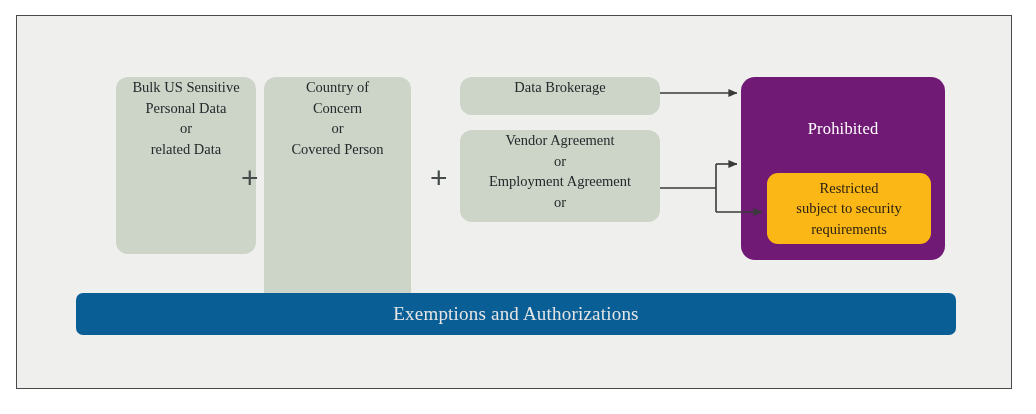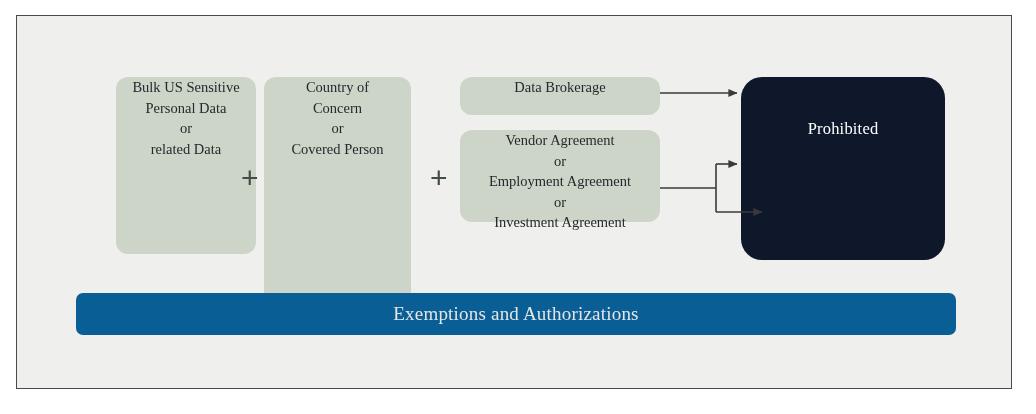--- a/index.html
+++ b/index.html
@@ -35,22 +35,22 @@
     border-radius: 12px;
   }
   .green {
     background: #cdd5c9;
     color: #24292b;
     font-size: 14.5px;
     line-height: 1.42;
   }
   .green .lines { padding: 0 10px; }
   .redbox {
-    background: #0f172a;
-    border-radius: 21px;
+    background: #701a75;
+    border-radius: 14px;
     display: block;
   }
   .prohibited-label {
     position: absolute;
     left: 0;
     right: 0;
     top: 42px;
     text-align: center;
     color: #ffffff;
     font-size: 16.5px;
@@ -135,26 +135,32 @@
         <div>Data Brokerage</div>
       </div>
     </div>
 
     <div class="node green" style="left:443px; top:114px; width:200px; height:92px;">
       <div class="lines">
         <div>Vendor Agreement</div>
         <div>or</div>
         <div>Employment Agreement</div>
         <div>or</div>
-        <div>Investment Agreement</div>
       </div>
     </div>
 
     <div class="node redbox" style="left:724px; top:61px; width:204px; height:183px;">
       <div class="prohibited-label">Prohibited</div>
+      <div class="orange" style="left:26px; top:96px; width:164px; height:71px;">
+        <div>
+          <div>Restricted</div>
+          <div>subject to security</div>
+          <div>requirements</div>
+        </div>
+      </div>
     </div>
 
     <div class="banner" style="left:59px; top:277px;">Exemptions and Authorizations</div>
   </div>
 
   <svg class="arrows" viewBox="0 0 1036 414">
     <defs>
       <marker id="ah" markerWidth="9" markerHeight="8" refX="8.6" refY="4" orient="auto" markerUnits="userSpaceOnUse">
         <path d="M0,0 L9,4 L0,8 z" fill="#3a3a3a"></path>
       </marker>

